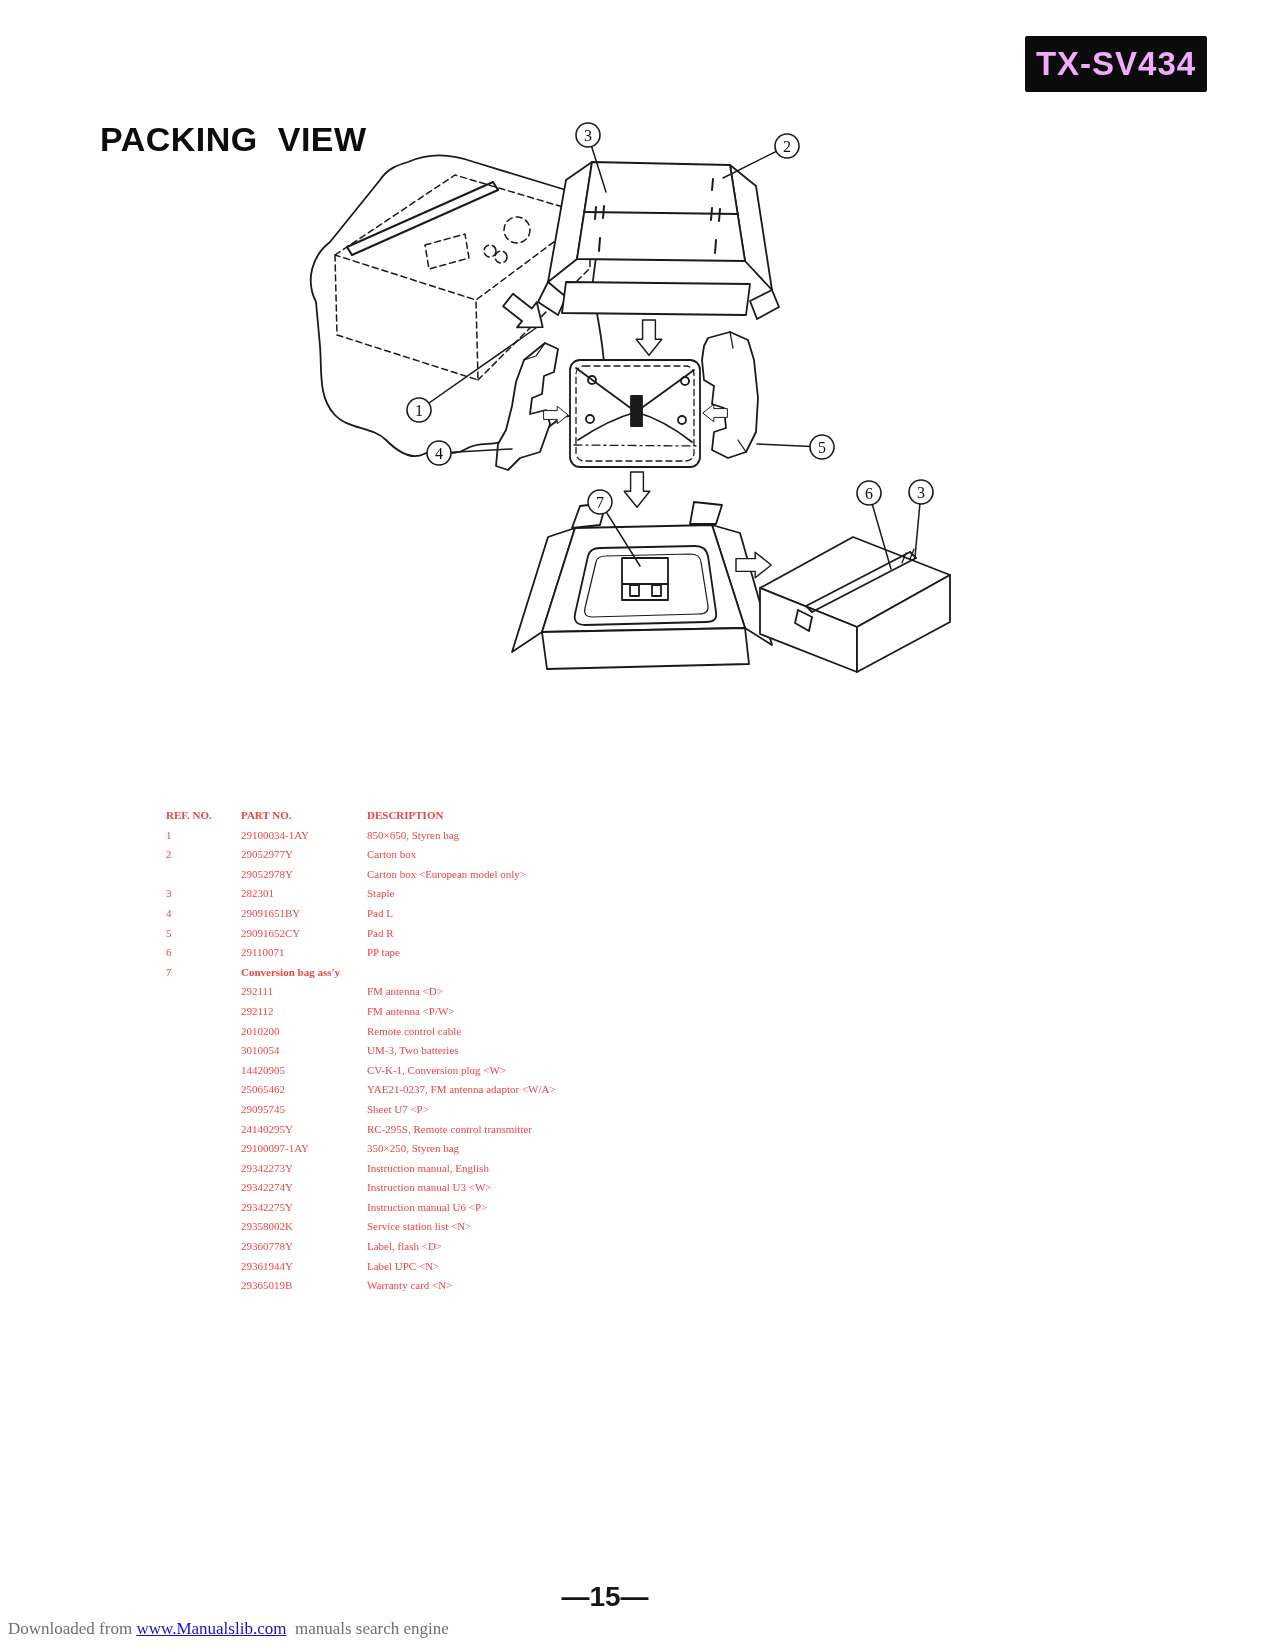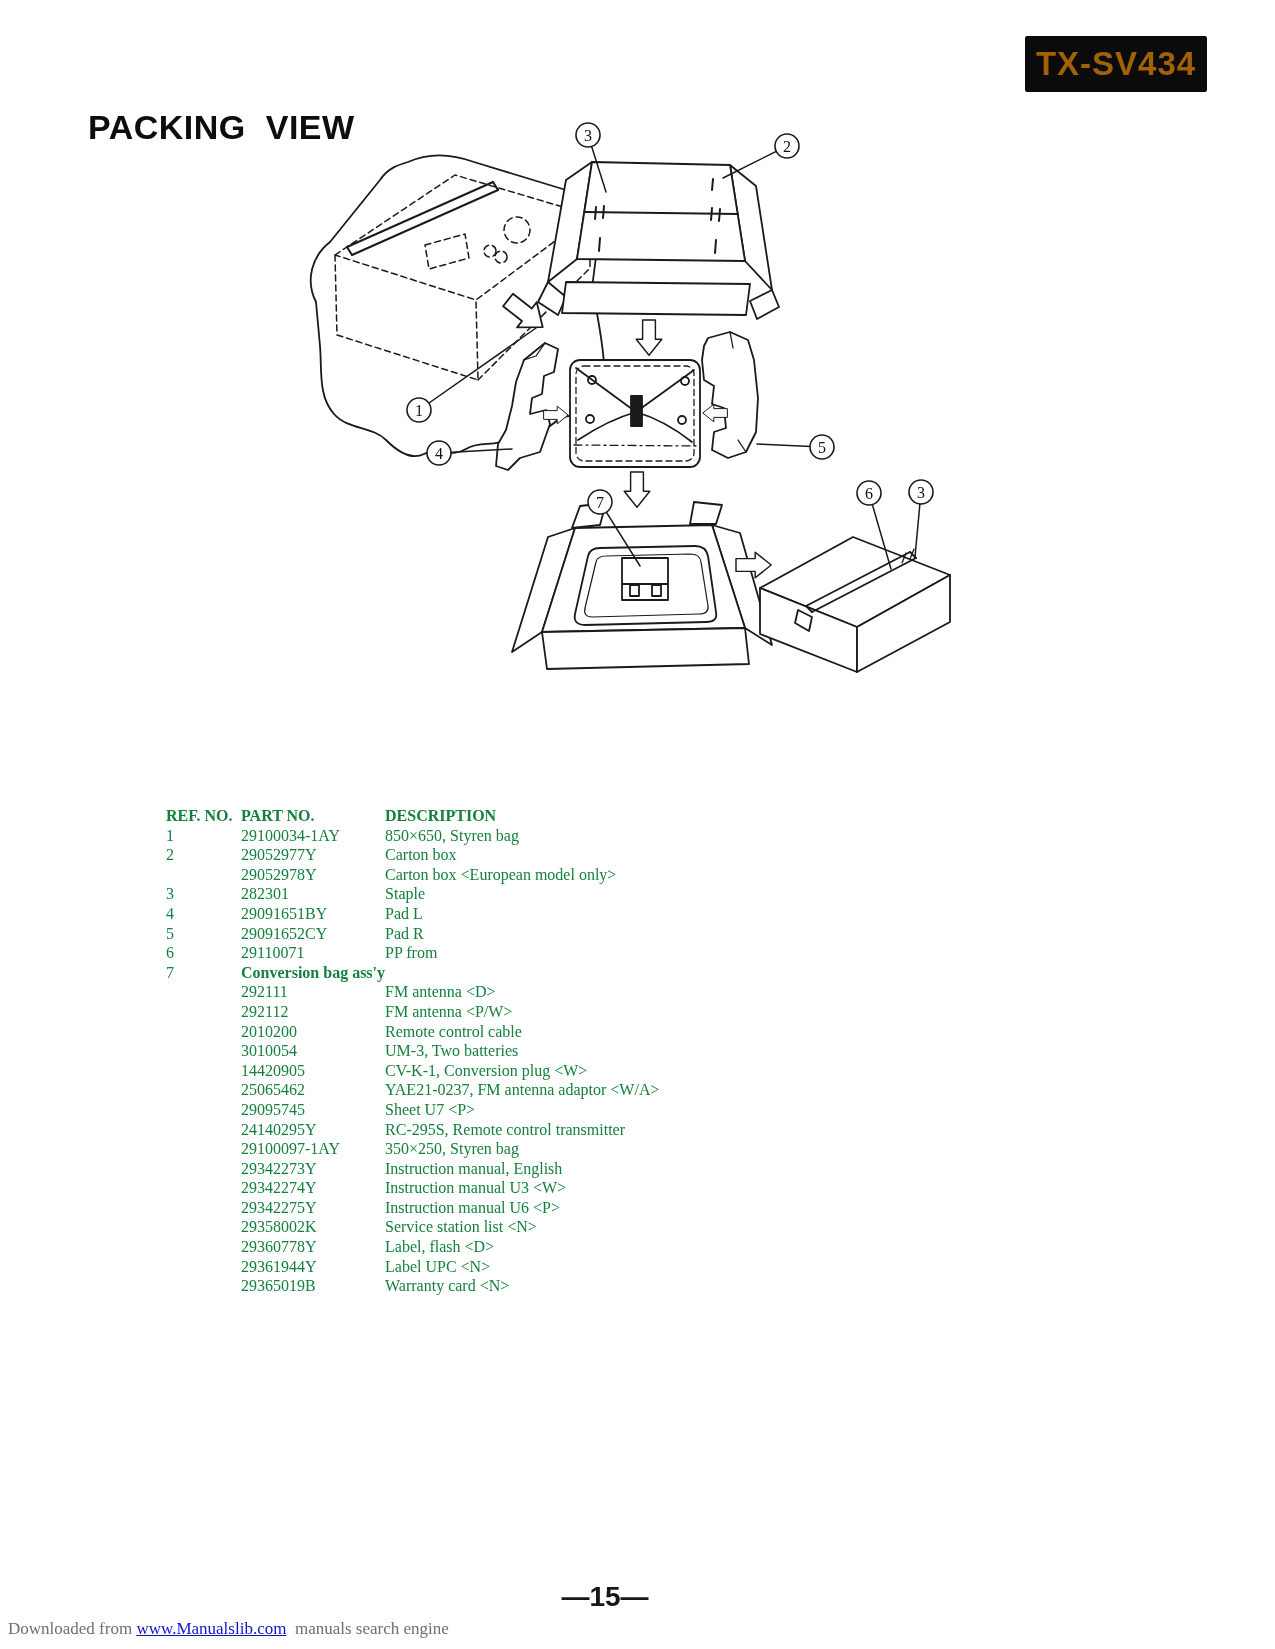--- a/index.html
+++ b/index.html
@@ -6,35 +6,35 @@
   body{
     width:1275px;height:1649px;
     background:#ffffff;
     position:relative;
     font-family:"Liberation Serif", serif;
     color:#111;
     overflow:hidden;
   }
   .badge{
     position:absolute;left:1025px;top:36px;width:182px;height:56px;
-    background:#0b0b0b;color:#a16207;
+    background:#0b0b0b;color:#f0abfc;
     font-family:"Liberation Sans", sans-serif;font-weight:bold;font-size:33px;
     display:flex;align-items:center;justify-content:center;letter-spacing:1px;
     border-radius:2px;
   }
   .page-title{
     position:absolute;left:88px;top:108px;
     font-family:"Liberation Sans", sans-serif;font-weight:bold;font-size:34px;
     letter-spacing:.5px;word-spacing:10px;color:#0d0d0d;
   }
   svg.diagram{position:absolute;left:0;top:0;}
   table.parts{
     position:absolute;left:166px;top:806px;
     border-collapse:collapse;table-layout:fixed;
-    font-size:16px;line-height:19.6px;color:#15803d;
+    font-size:11px;line-height:19.6px;color:#ef4444;
   }
   table.parts th, table.parts td{
     padding:0;margin:0;text-align:left;vertical-align:top;white-space:nowrap;
     font-weight:normal;
   }
   table.parts th{font-weight:bold;}
   .c-ref{width:75px;}
   .c-part{width:126px;}
   .c-desc{width:420px;}
   tr.bold .c-part{font-weight:bold;}
@@ -47,21 +47,21 @@
     font-family:"Liberation Serif", serif;font-size:17px;color:#6f6f6f;
     white-space:pre;
   }
   .footer a{color:#1512c9;text-decoration:underline;cursor:pointer;margin-top:20px;}
 </style>
 </head>
 <body>
 
 <div class="badge">TX-SV434</div>
 
-<h1 class="page-title" style="margin:0;">PACKING VIEW</h1>
+<h1 class="page-title" style="margin:12px;">PACKING VIEW</h1>
 
 <svg class="diagram" width="1275" height="700" viewBox="0 0 1275 700">
   <g fill="#ffffff" stroke="#1a1a1a" stroke-width="1.8" stroke-linejoin="round" stroke-linecap="round">
 
     <g>
       <path d="M408,162 C430,152 452,154 474,162 L566,190 C590,198 603,210 600,226 L592,288
                C604,346 610,392 598,406 C586,420 568,410 554,423 C540,436 524,428 510,438
                C496,448 480,440 466,449 C452,458 436,448 424,454 C410,461 396,450 386,440
                C372,426 348,430 334,414 C318,396 322,370 320,346 L316,302
                C305,280 312,256 330,242 L380,180 C388,168 398,165 408,162 Z"></path>
@@ -220,21 +220,21 @@
         <td class="c-desc">Pad L</td>
       </tr>
       <tr>
         <td class="c-ref">5</td>
         <td class="c-part">29091652CY</td>
         <td class="c-desc">Pad R</td>
       </tr>
       <tr>
         <td class="c-ref">6</td>
         <td class="c-part">29110071</td>
-        <td class="c-desc">PP from</td>
+        <td class="c-desc">PP tape</td>
       </tr>
       <tr class="bold">
         <td class="c-ref">7</td>
         <td class="c-part">Conversion bag ass'y</td>
         <td class="c-desc"></td>
       </tr>
       <tr>
         <td class="c-ref"></td>
         <td class="c-part">292111</td>
         <td class="c-desc">FM antenna &lt;D&gt;</td>

